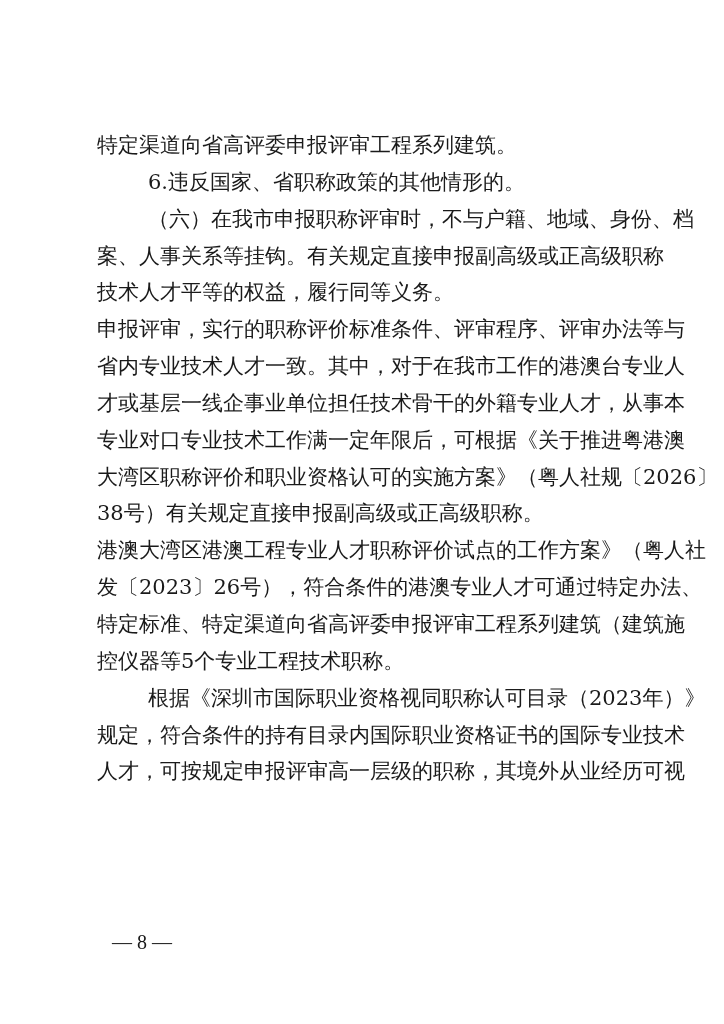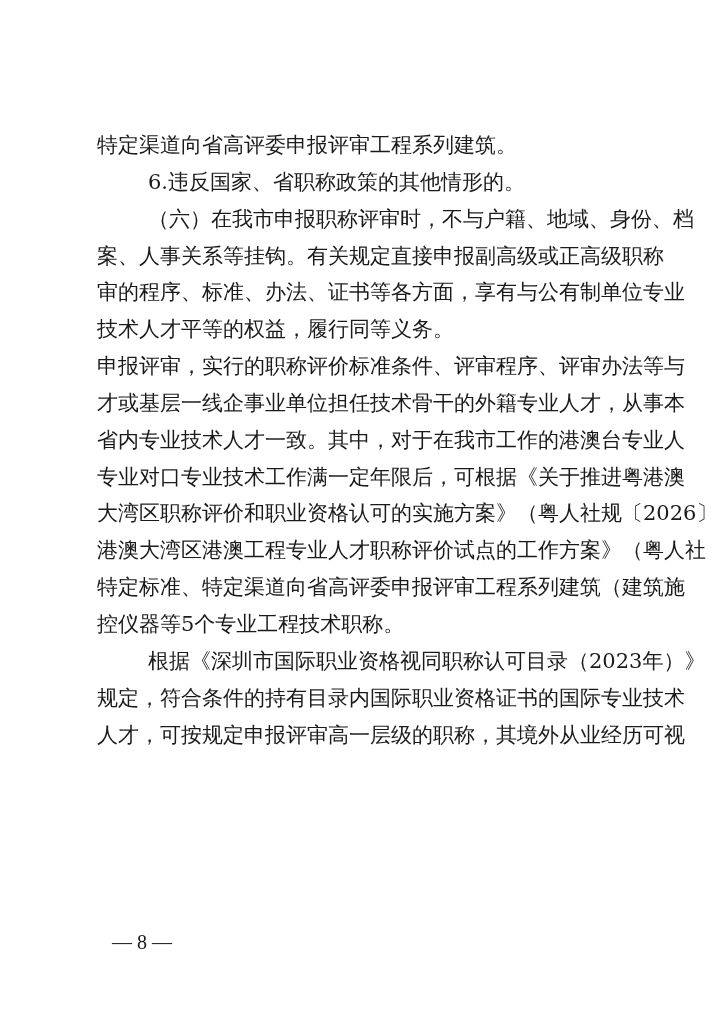--- a/index.html
+++ b/index.html
@@ -57,28 +57,29 @@
   </style>
 </head>
 <body>
 
 <div class="page">
   <div class="body-text">
     <div class="line last">特定渠道向省高评委申报评审工程系列建筑。</div>
     <div class="line indent last">6.违反国家、省职称政策的其他情形的。</div>
     <div class="line indent">（六）在我市申报职称评审时，不与户籍、地域、身份、档</div>
     <div class="line">案、人事关系等挂钩。有关规定直接申报副高级或正高级职称</div>
-    <div class="line">审的程序、标准、办法、证书等各方面，享有与公有制单位专业</div>
     <div class="line last">技术人才平等的权益，履行同等义务。</div>
     <div class="line">申报评审，实行的职称评价标准条件、评审程序、评审办法等与</div>
+    <div class="line">省内专业技术人才一致。其中，对于在我市工作的港澳台专业人</div>
     <div class="line">才或基层一线企事业单位担任技术骨干的外籍专业人才，从事本</div>
-    <div class="line">省内专业技术人才一致。其中，对于在我市工作的港澳台专业人</div>
     <div class="line">专业对口专业技术工作满一定年限后，可根据《关于推进粤港澳</div>
     <div class="line">大湾区职称评价和职业资格认可的实施方案》（粤人社规〔2026〕</div>
+    <div class="line last">38号）有关规定直接申报副高级或正高级职称。</div>
     <div class="line">港澳大湾区港澳工程专业人才职称评价试点的工作方案》（粤人社</div>
+    <div class="line">发〔2023〕26号），符合条件的港澳专业人才可通过特定办法、</div>
     <div class="line">特定标准、特定渠道向省高评委申报评审工程系列建筑（建筑施</div>
     <div class="line last">控仪器等5个专业工程技术职称。</div>
     <div class="line indent">根据《深圳市国际职业资格视同职称认可目录（2023年）》</div>
     <div class="line">规定，符合条件的持有目录内国际职业资格证书的国际专业技术</div>
     <div class="line">人才，可按规定申报评审高一层级的职称，其境外从业经历可视</div>
   </div>
   <div class="page-number">— 8 —</div>
 </div>
 
 </body></html>

